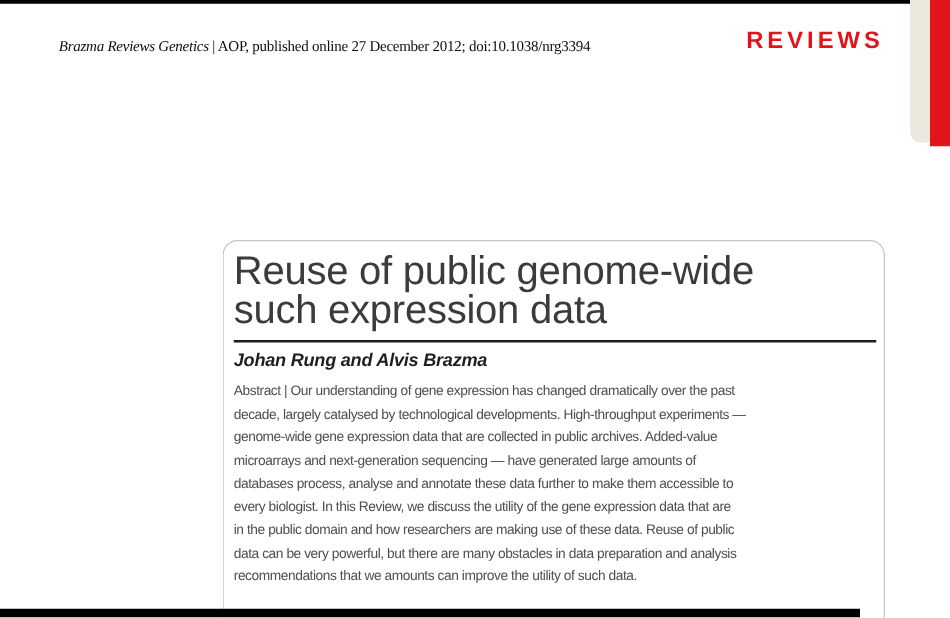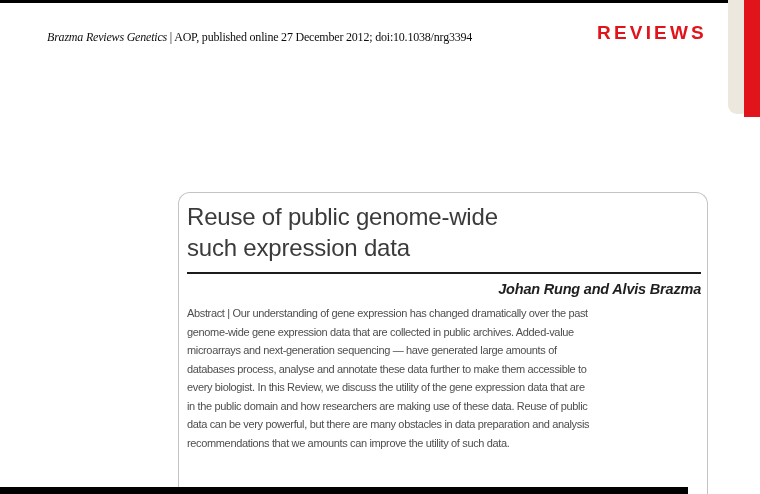--- a/index.html
+++ b/index.html
@@ -29,30 +29,30 @@
     position:absolute;left:744px;top:0;width:16px;height:117px;background:#e1141c;
   }
   .content-panel{
     position:absolute;left:178px;top:192px;width:530px;height:320px;
     box-sizing:border-box;border:1px solid #c4c4c4;border-bottom:none;
     border-radius:12px 12px 0 0;background:#ffffff;
     padding:6px 6px 0 8px;
   }
   .article-title{
     margin:0;padding:2px 0 0 0;
-    font-size:24px;line-height:31px;font-weight:400;color:#3b3b3b;
+    font-size:32px;line-height:31px;font-weight:400;color:#3b3b3b;
     letter-spacing:-0.2px;
   }
   .article-title .tl{display:block;white-space:nowrap;}
   .title-rule{
     margin-top:9px;height:2px;background:#1c1c1c;width:100%;
   }
   .authors-byline{
     margin-top:7px;font-size:14.5px;font-weight:bold;font-style:italic;
-    color:#1f1f1f;letter-spacing:-0.2px;white-space:nowrap;text-align:right;
+    color:#1f1f1f;letter-spacing:-0.2px;white-space:nowrap;
   }
   .abstract{
     margin-top:7px;font-size:11px;line-height:18.5px;color:#4e4e4e;
     letter-spacing:-0.35px;
   }
   .abstract .al{white-space:nowrap;}
   .bottom-bar{
     position:absolute;left:0;top:487px;width:688px;height:7px;background:#000;
   }
 </style>
@@ -72,20 +72,21 @@
 
 <div class="content-panel">
   <h1 class="article-title">
     <span class="tl">Reuse of public genome-wide</span>
     <span class="tl">such expression data</span>
   </h1>
   <div class="title-rule"></div>
   <div class="authors-byline">Johan Rung and Alvis Brazma</div>
   <div class="abstract">
     <div class="al">Abstract | Our understanding of gene expression has changed dramatically over the past</div>
+    <div class="al">decade, largely catalysed by technological developments. High-throughput experiments —</div>
     <div class="al">genome-wide gene expression data that are collected in public archives. Added-value</div>
     <div class="al">microarrays and next-generation sequencing — have generated large amounts of</div>
     <div class="al">databases process, analyse and annotate these data further to make them accessible to</div>
     <div class="al">every biologist. In this Review, we discuss the utility of the gene expression data that are</div>
     <div class="al">in the public domain and how researchers are making use of these data. Reuse of public</div>
     <div class="al">data can be very powerful, but there are many obstacles in data preparation and analysis</div>
     <div class="al">recommendations that we amounts can improve the utility of such data.</div>
   </div>
 </div>
 

